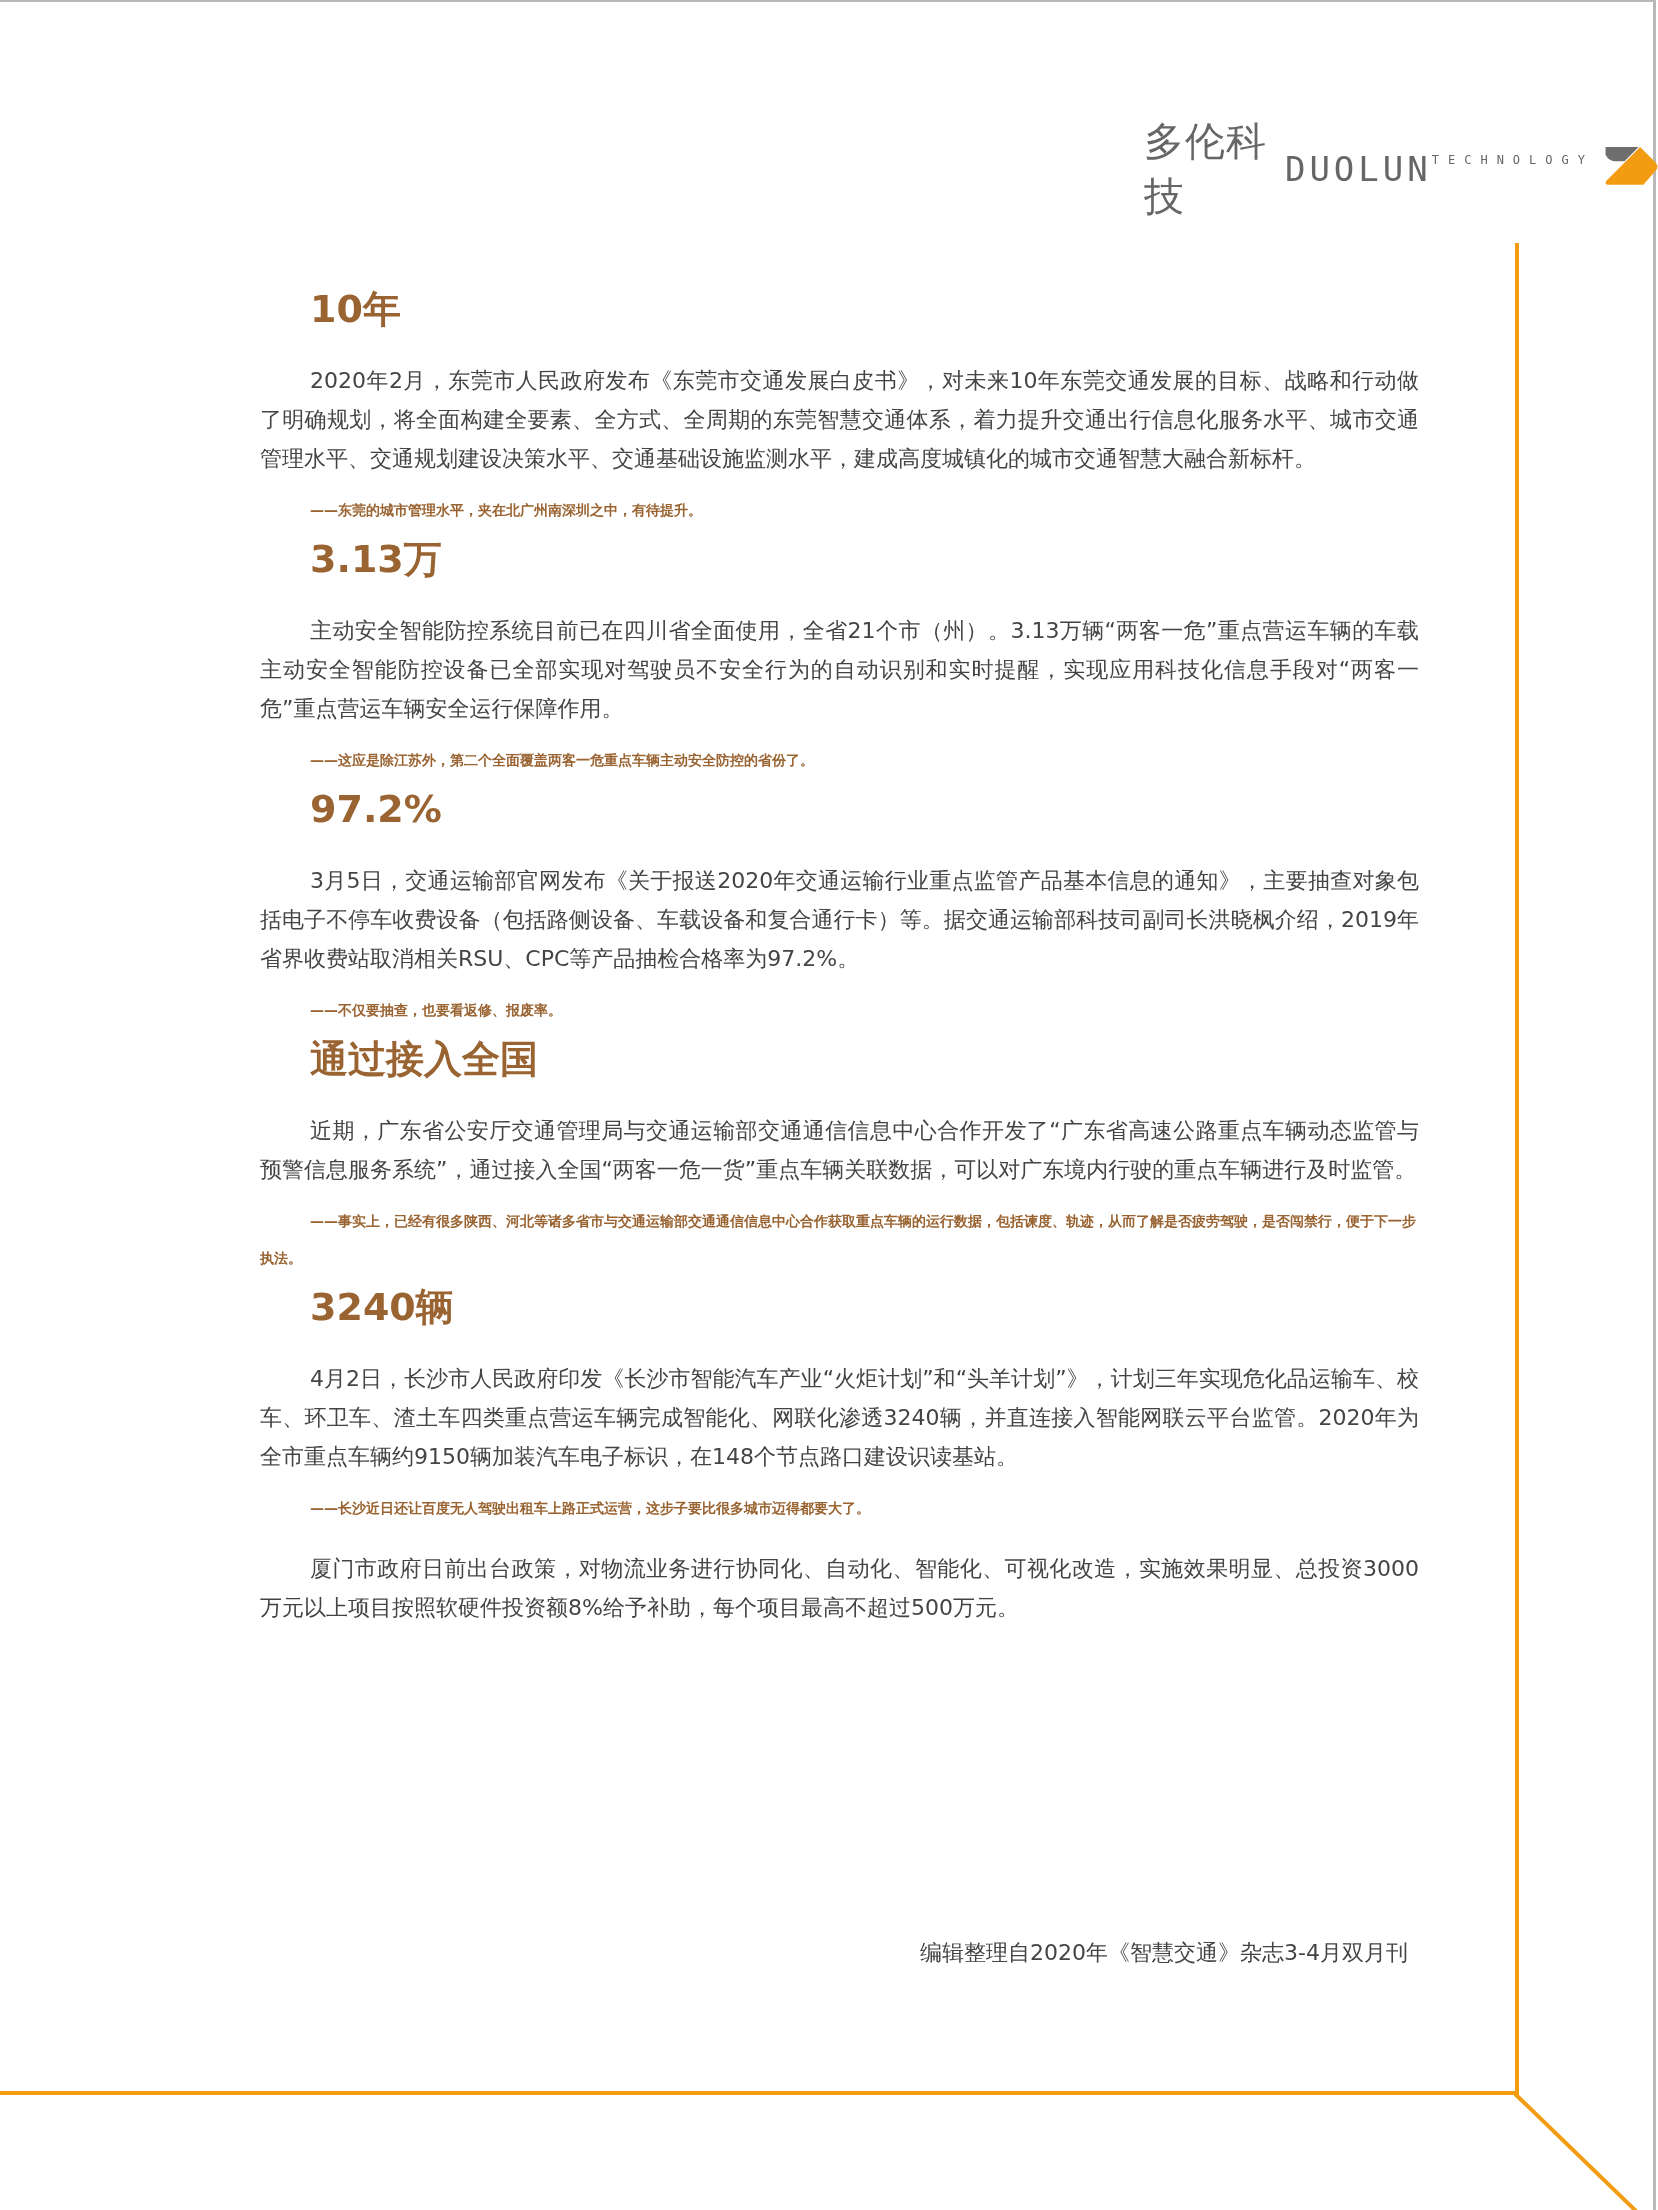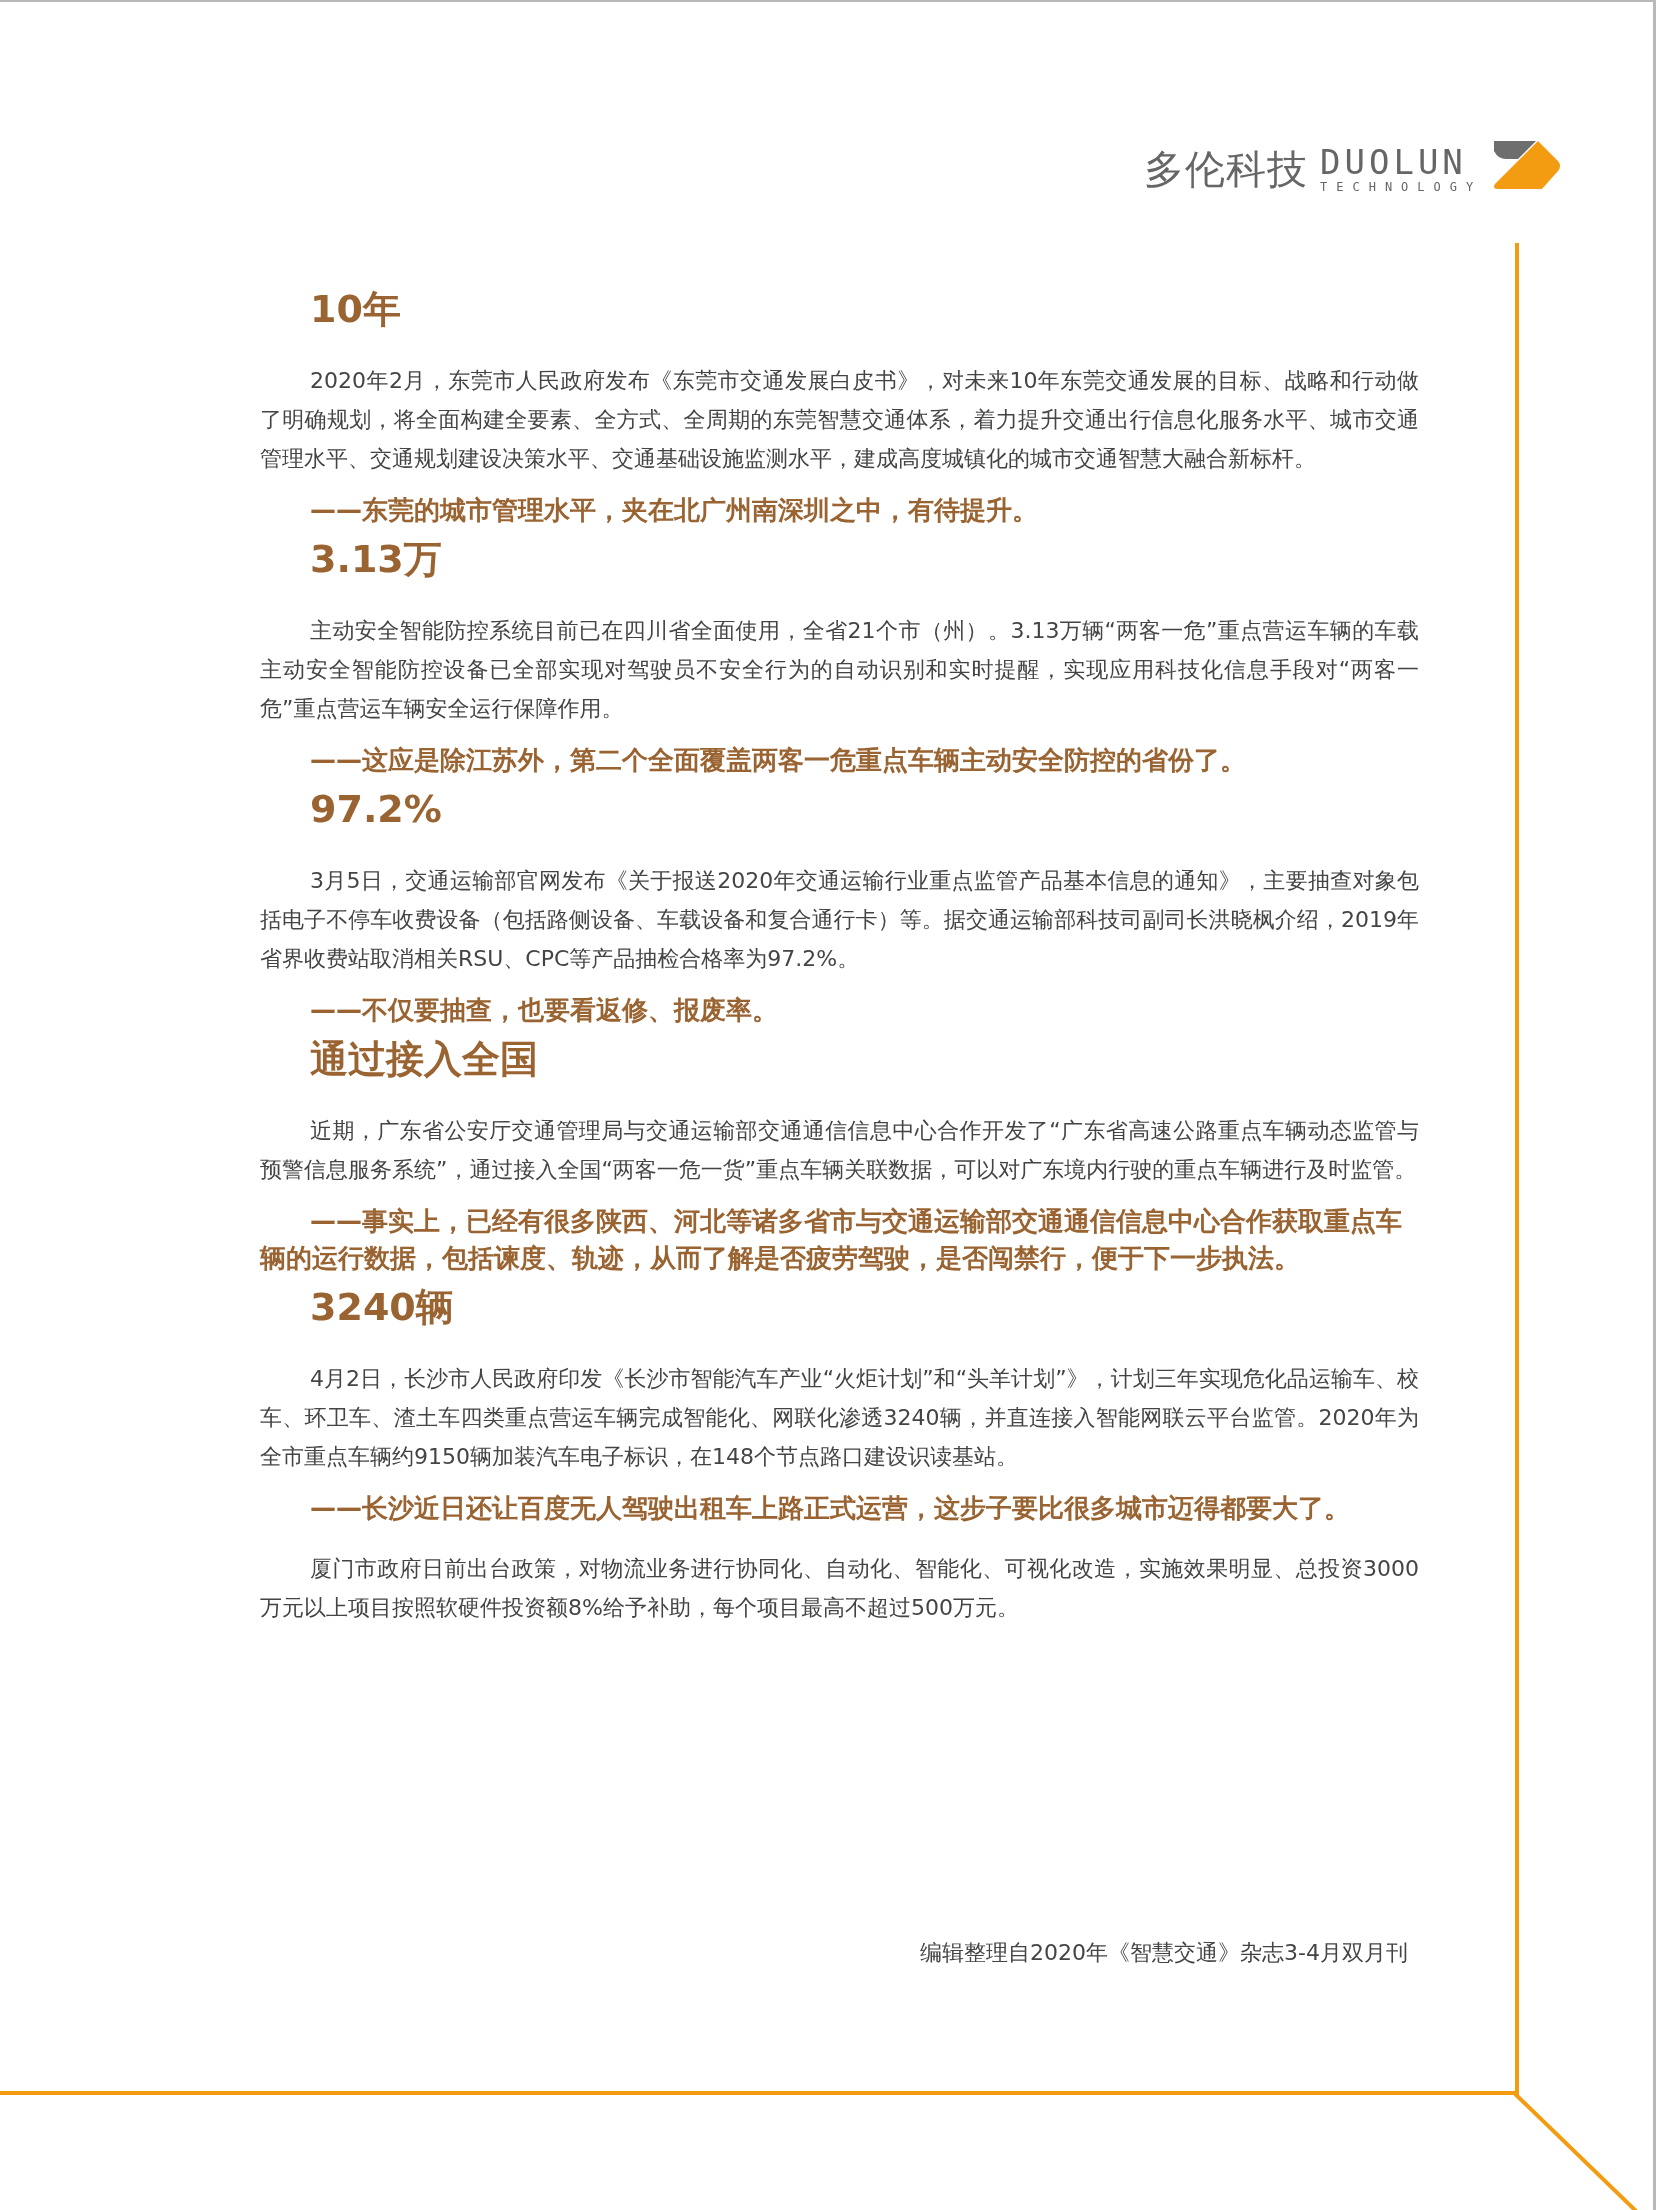--- a/index.html
+++ b/index.html
@@ -9,42 +9,42 @@
     font-family:"DejaVu Sans","Liberation Sans",sans-serif;
   }
   .page-border {
     position:absolute; left:0; top:0; width:1656px; height:2211px;
     border-top:2px solid #b9b9b9; border-right:3px solid #b9b9b9;
     box-sizing:border-box;
   }
   
   .logo { position:absolute; left:1144px; top:139px; height:60px; display:flex; align-items:center; }
   .logo-cn { font-size:40px; color:#666; letter-spacing:1px; font-weight:300; margin-right:12px; }
-  .logo-en { display:flex; flex-direction:column; line-height:1; margin-right:10px; }
+  .logo-en { display:flex; flex-direction:row; line-height:1; margin-right:10px; }
   .logo-en .brand { font-size:34px; color:#666; letter-spacing:4px; font-family:"DejaVu Sans Mono","Liberation Mono",monospace; }
   .logo-en .tech { font-size:12px; color:#666; letter-spacing:9px; margin-top:2px; font-family:"DejaVu Sans Mono","Liberation Mono",monospace;text-align:center; }
   .logo-mark { width:70px; height:56px; }
 
   
   .frame-v { position:absolute; left:1515px; top:243px; width:4px; height:1853px; background:#f39c12; }
   .frame-h { position:absolute; left:0; top:2091px; width:1519px; height:4px; background:#f39c12; }
   .frame-diag { position:absolute; left:1512px; top:2090px; }
 
   .content { position:absolute; left:260px; top:279px; width:1159px; }
   .section { margin:0; }
   .heading {
     margin:0 0 0 50px; font-size:38px; font-weight:bold; color:#9a6432;
     line-height:60px; height:60px;
   }
   .body-text {
     margin:22px 0 0 0; font-size:22px; color:#444; line-height:39px;
     text-indent:50px; text-align:justify;
   }
   .quote {
-    margin:14px 0 0 0; font-size:26px; font-weight:bold; color:#9a6432;
+    margin:14px 0 0 0; font-size:14px; font-weight:bold; color:#9a6432;
     line-height:37px; text-indent:50px;
   }
   .source {
     position:absolute; right:251px; top:1938px; font-size:22px; color:#444;
   }
 </style>
 </head>
 <body>
 
 <div class="page-border"></div>

